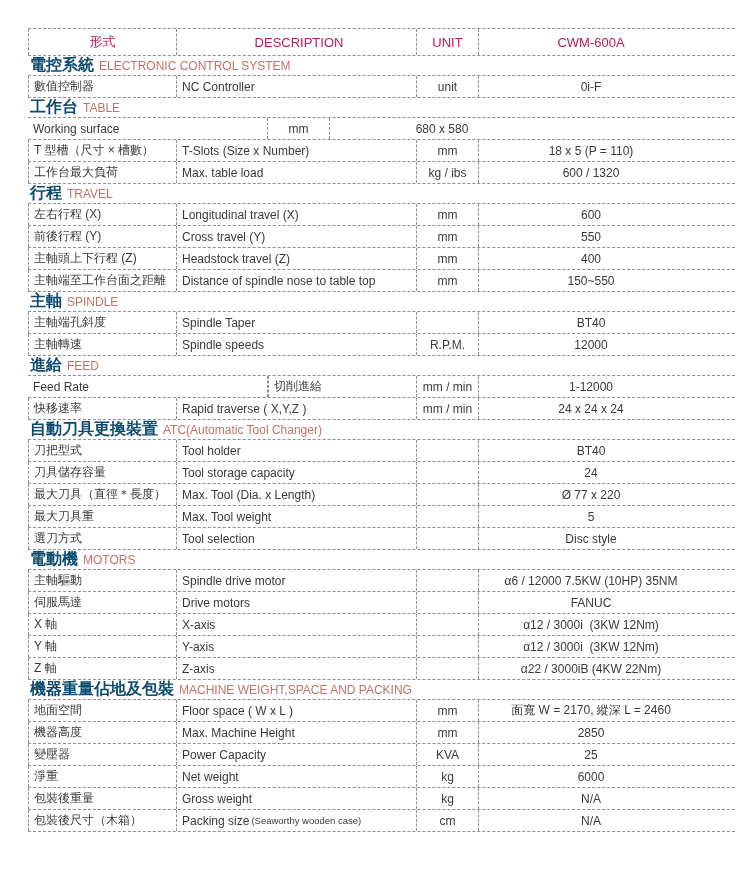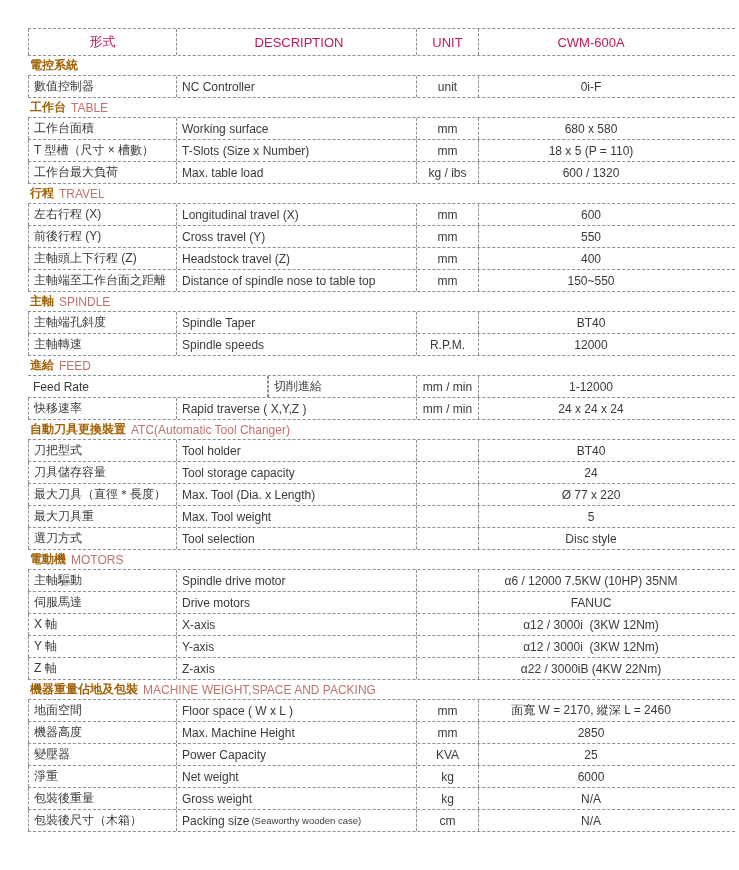--- a/index.html
+++ b/index.html
@@ -33,55 +33,55 @@
   .c1 { width: 149px; border-left: 1px dashed #8f8f8f; border-right: 1px dashed #8f8f8f; padding-left: 5px; }
   .c2 { width: 240px; border-right: 1px dashed #8f8f8f; padding-left: 5px; }
   .c3 { width: 62px;  border-right: 1px dashed #8f8f8f; justify-content: center; text-align: center; }
   .c4 { width: 224px; justify-content: center; text-align: center; white-space: pre; }
   .c5 { flex: 1; }
   .header-row .c { font-size: 13px; color: #be185d; }
   .header-row .c1 { justify-content: center; padding-left: 0; }
   .header-row .c2, .header-row .c3, .header-row .c4 { justify-content: center; }
   .accent { color: #c0736c; }
   .header-type { font-size: 14px; }
-  .section-zh { font-weight: bold; color: #a16207; margin-right: 5px; font-size: 12px; white-space: pre; }
+  .section-zh { font-weight: bold; color: #0c4a6e; margin-right: 5px; font-size: 16px; white-space: pre; }
   .section-en { color: #c0736c; font-size: 12px; white-space: pre; }
   .small-note { font-size: 9.5px; margin-left: 2px; }
   .desc-main { white-space: pre; }
 </style>
 </head>
 <body>
 
 <div class="spec-table" id="spec-table">
   <div class="row header-row">
     <div class="c c1 accent header-type">形式</div>
     <div class="c c2">DESCRIPTION</div>
     <div class="c c3">UNIT</div>
     <div class="c c4">CWM-600A</div>
     <div class="c c5"></div>
   </div>
   <div id="table-body">
       <div class="row section">
         <span class="section-zh">電控系統</span>
+        <span class="section-en">ELECTRONIC CONTROL SYSTEM</span>
       </div>
       <div class="row data">
         <div class="c c1">數值控制器</div>
         <div class="c c2">
           <span class="desc-main">NC Controller</span>
         </div>
         <div class="c c3">unit</div>
         <div class="c c4">0i-F</div>
         <div class="c c5"></div>
       </div>
       <div class="row section">
         <span class="section-zh">工作台</span>
         <span class="section-en">TABLE</span>
       </div>
       <div class="row data">
-        <div class="c c1">工作台面積</div>
         <div class="c c2">
           <span class="desc-main">Working surface</span>
         </div>
         <div class="c c3">mm</div>
         <div class="c c4">680 x 580</div>
         <div class="c c5"></div>
       </div>
       <div class="row data">
         <div class="c c1">T 型槽（尺寸 × 槽數）</div>
         <div class="c c2">

